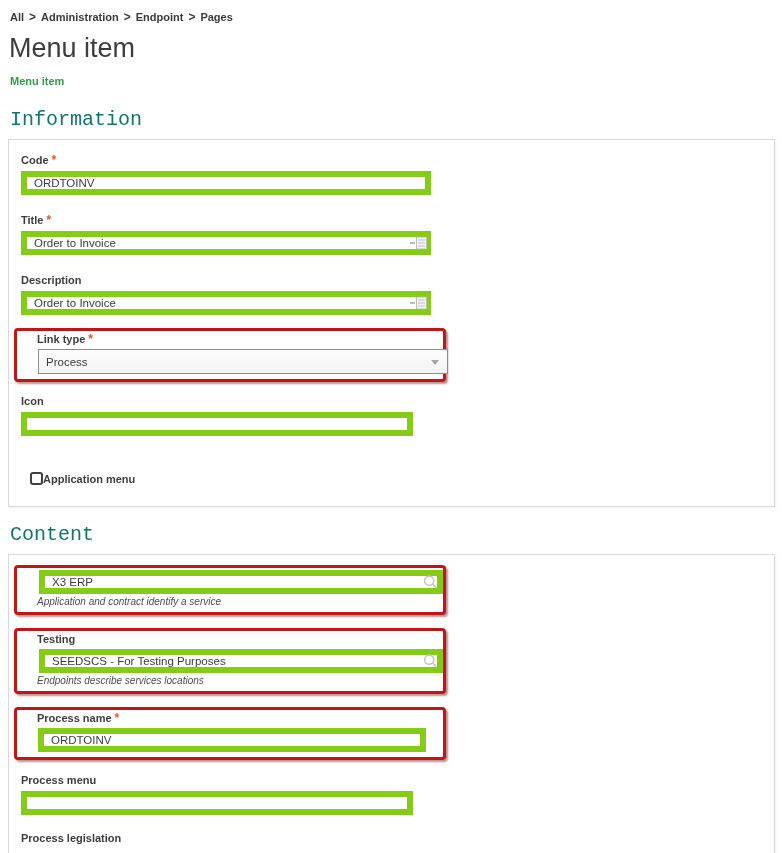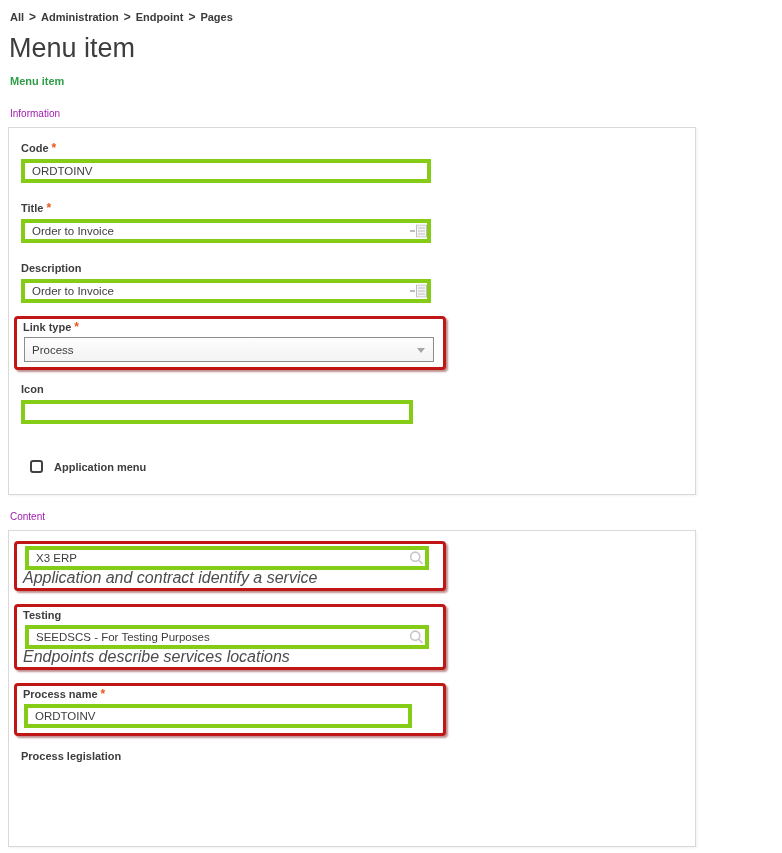--- a/index.html
+++ b/index.html
@@ -13,36 +13,36 @@
   .page { padding:8px 7px 8px 8px; }
 
   
   .breadcrumb { font-size:11px; font-weight:600; color:#3a3a3a; margin:2px 0 9px 2px; }
   .crumb { cursor:pointer;margin-top:16px; }
   .sep { font-weight:700; font-size:12px; margin:0 5px; color:#3a3a3a; }
 
   
   .page-title { font-size:27px; font-weight:400; color:#3d3d3d; margin:0 0 7px 1px; }
   .subtitle-link { display:inline-block; font-size:11px; font-weight:700; color:#2f9e48; margin:0 0 21px 2px; text-decoration:none; cursor:pointer; }
-  .section-title { font-size:10px; font-weight:400; color:#a21caf; margin:0 0 8px 2px; }
+  .section-title { font-size:20px; font-weight:400; color:#0f766e; margin:0 0 8px 2px;font-family:Liberation Mono, monospace; }
 
   
   .panel {
-    border:1px solid #d9d9d9; width:688px; background:#fff;
+    border:1px solid #d9d9d9; width:767px; background:#fff;
     box-shadow:1px 1px 2px rgba(0,0,0,0.06);
   }
   .panel-info { padding:14px 12px 4px 12px; margin-bottom:16px; height:368px; }
   .panel-content { padding:10px 12px 4px 12px; height:317px; }
 
   
   .field { margin-bottom:19px; }
   .flabel { display:block; font-size:11px; font-weight:700; color:#3d3d3d; margin-bottom:4px; line-height:13px; }
   .req { color:#e8581c; font-weight:700; margin-left:3px; font-size:12px; }
   .tinput {
-    display:block; height:24px; border:4px solid #84cc16; background:#fff;
+    display:block; height:24px; border:6px solid #84cc16; background:#fff;
     font:11.5px "Liberation Sans", sans-serif; color:#3d3d3d; padding:0 7px;
   }
   .w410 { width:410px; }
   .w392 { width:392px; }
   .input-wrap { position:relative; width:410px;border-radius:10px; }
   .input-wrap .tinput { width:100%; padding-right:24px; }
   .trail-icon { position:absolute; right:4px; top:50%; transform:translateY(-50%); line-height:0; cursor:pointer; }
 
   
   .select {
@@ -50,30 +50,30 @@
     background:linear-gradient(#fdfdfd,#f3f3f3); display:flex; align-items:center;
     padding:0 22px 0 7px; font-size:11.5px; color:#3d3d3d; cursor:pointer;
   }
   .chevron { position:absolute; right:8px; top:10px; width:0; height:0;
     border-left:4px solid transparent; border-right:4px solid transparent; border-top:5px solid #a6a6a6; }
 
   
   .highlight {
     width:432px; border:3px solid #c01616; border-radius:4px;
     box-shadow:2px 2px 2px rgba(112,8,8,0.45);
-    padding:2px 7px 5px 6px; margin:0 16px 13px -7px; background:#fff;
+    padding:2px 7px 5px 20px; margin:0 16px 13px -7px; background:#fff;
   }
   .highlight .flabel { margin-bottom:3px; }
   .highlight .tinput, .highlight .input-wrap, .highlight .select { margin-left:1px; }
   .hl-w404 { width:404px !important; }
   .hl-w388 { width:388px !important; }
-  .helper { font-size:16px; font-style:italic; color:#4c4c4c; margin-top:2px; line-height:11px; }
-
-  
-  .checkbox-row { display:flex; align-items:center; gap:11px; margin:36px 0 0 9px; }
+  .helper { font-size:10px; font-style:italic; color:#4c4c4c; margin-top:2px; line-height:11px; }
+
+  
+  .checkbox-row { display:flex; align-items:center; margin:36px 0 0 9px; }
   .checkbox { width:13px; height:13px; border:2px solid #414141; border-radius:3px; background:#fff; cursor:pointer; }
   .checkbox-label { font-size:11px; font-weight:700; color:#3d3d3d; cursor:pointer; }
 
   .mb13 { margin-bottom:13px; }
   .mb17 { margin-bottom:17px; }
   .mb0  { margin-bottom:0; }
 </style>
 </head>
 <body>
 
@@ -178,20 +178,24 @@
         </span>
       </div>
       <div class="helper">Endpoints describe services locations</div>
     </div>
 
     <div class="highlight" style="margin-bottom:14px;">
       <label class="flabel"><span>Process name</span><span class="req">*</span></label>
       <input class="tinput hl-w388" value="ORDTOINV" style="">
     </div>
 
+    <div class="field mb17">
+      <label class="flabel"><span>Process menu</span></label>
+      <input class="tinput w392" value="" style="">
+    </div>
 
     <div class="field mb0">
       <label class="flabel"><span>Process legislation</span></label>
 
     </div>
 
   </section>
 
 </div>
 

